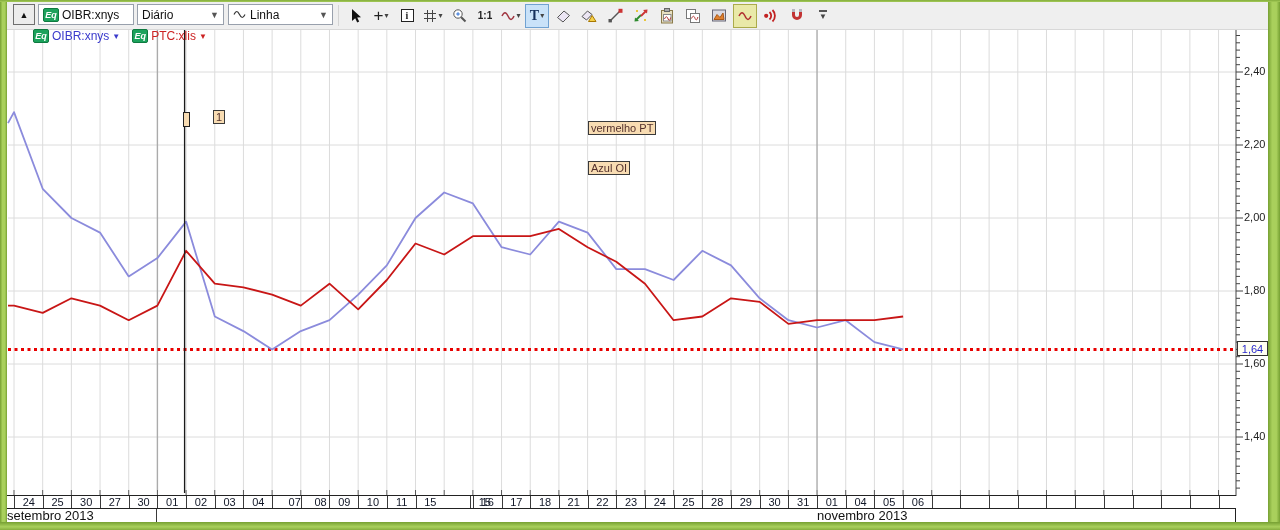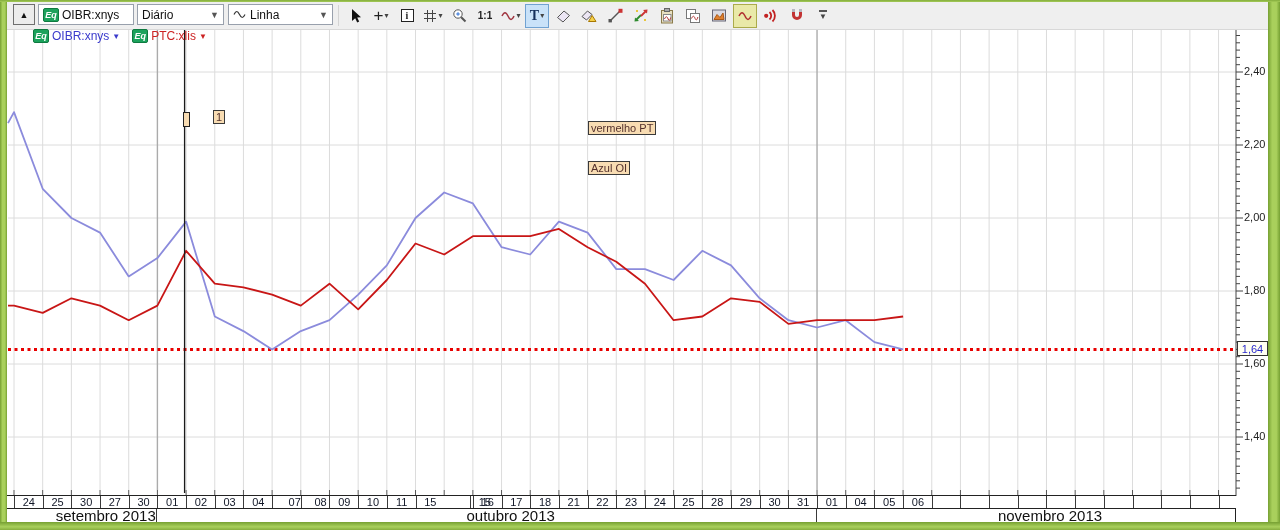--- a/index.html
+++ b/index.html
@@ -46,22 +46,22 @@
   
   .ylab { position:absolute; left:1244px; font-size:11px; color:#222; }
   #hline-label { left:1237px; width:31px; height:15px; background:#fffff2; border:1px solid #333;
     font-size:11px; color:#2929cc; display:flex; align-items:center; justify-content:center; z-index:5; }
 
   
   #day-band { left:7px; top:495px; width:1229px; height:14px; background:#fff; border-top:1px solid #222; border-bottom:1px solid #222; }
   .day-cell { position:absolute; top:0; height:12px; border-left:1px solid #3a3a3a; font-size:11px; line-height:12px;
     text-align:center; color:#101626; overflow:hidden; }
   #month-band { left:7px; top:509px; width:1229px; height:14px; background:#fff; border-bottom:1px solid #222; border-right:1px solid #222;}
-  .month-cell { position:absolute; top:0; height:13px; border-right:1px solid #3a3a3a; font-size:15px; line-height:13px;
-    text-align:center; color:#111;padding-left:48px; }
+  .month-cell { position:absolute; top:0; height:13px; border-right:1px solid #3a3a3a; font-size:13px; line-height:13px;
+    text-align:left; color:#111; }
 
   
   .anno { position:absolute; background:#f8dcb2; border:1px solid #3a3a3a; font-size:11px; line-height:12px;
     color:#53302c; padding:0 2px; white-space:nowrap; z-index:4; }
   #anno-handle { background:#f8dcb2; border:1px solid #222; z-index:4; }
 
   svg.layer { position:absolute; left:0; top:0; pointer-events:none; }
 </style>
 </head>
 <body>
@@ -467,21 +467,20 @@
       <div class="day-cell" style="left: 1039.48px; width: 28.68px;"></div>
       <div class="day-cell" style="left: 1068.16px; width: 28.68px;"></div>
       <div class="day-cell" style="left: 1096.84px; width: 28.68px;"></div>
       <div class="day-cell" style="left: 1125.52px; width: 28.68px;"></div>
       <div class="day-cell" style="left: 1154.2px; width: 28.68px;"></div>
       <div class="day-cell" style="left: 1182.88px; width: 28.68px;"></div>
       <div class="day-cell" style="left: 1211.56px; width: 17.44px;"></div>
     </div>
   <div id="month-band" class="abs">
       <div class="month-cell" style="left: 0px; width: 150.4px;">setembro 2013</div>
-      <div class="month-cell" style="left: 150.4px; width: 659.64px;">outubro 2013</div>
       <div class="month-cell" style="left: 810.04px; width: 417.96px; border-right: none;">novembro 2013</div>
     </div>
 
   <div id="annotations">
       <div class="anno abs" style="left: 213px; top: 110px;">1</div>
       <div class="anno abs" style="left: 588px; top: 121px;">vermelho PT</div>
       <div class="anno abs" style="left: 588px; top: 161px;">Azul OI</div>
       <div id="anno-handle" class="abs" style="left: 183px; top: 112px; width: 7px; height: 15px;"></div>
     </div>
 

